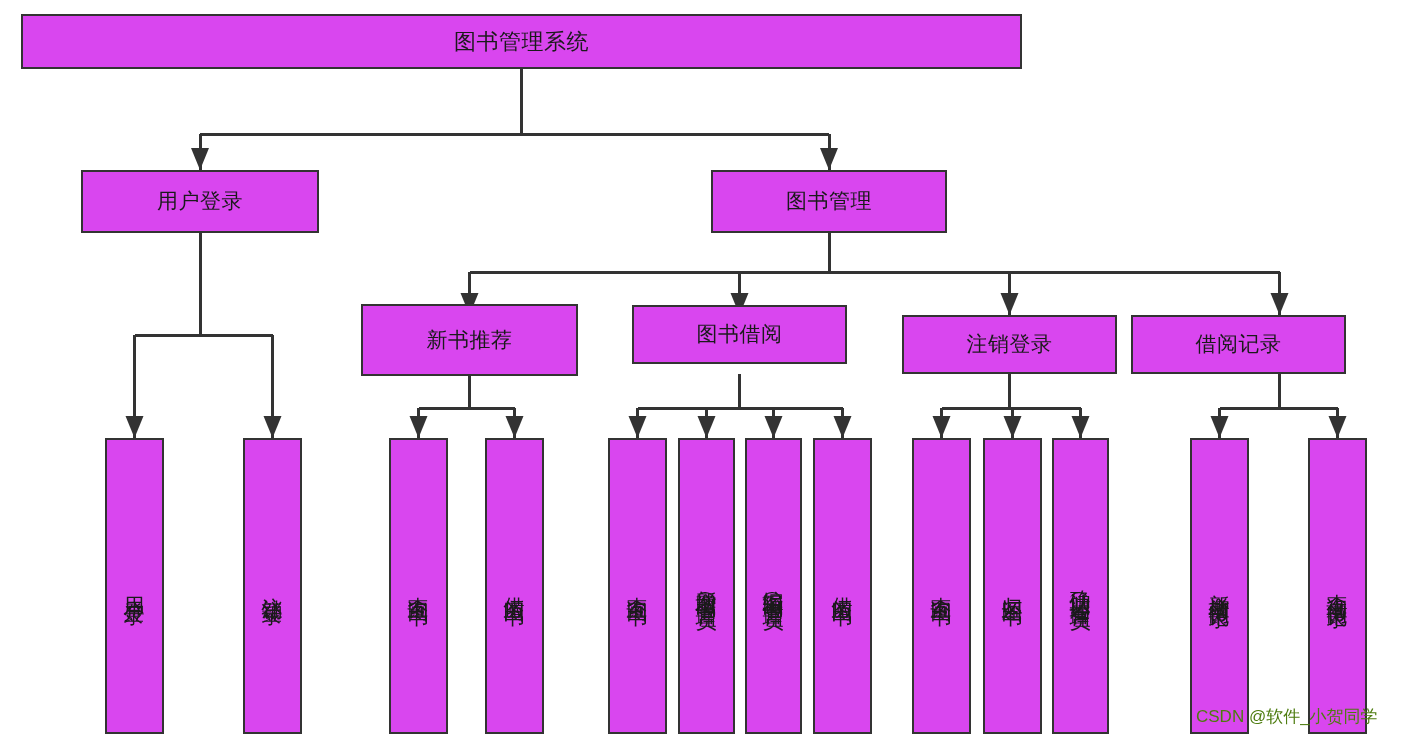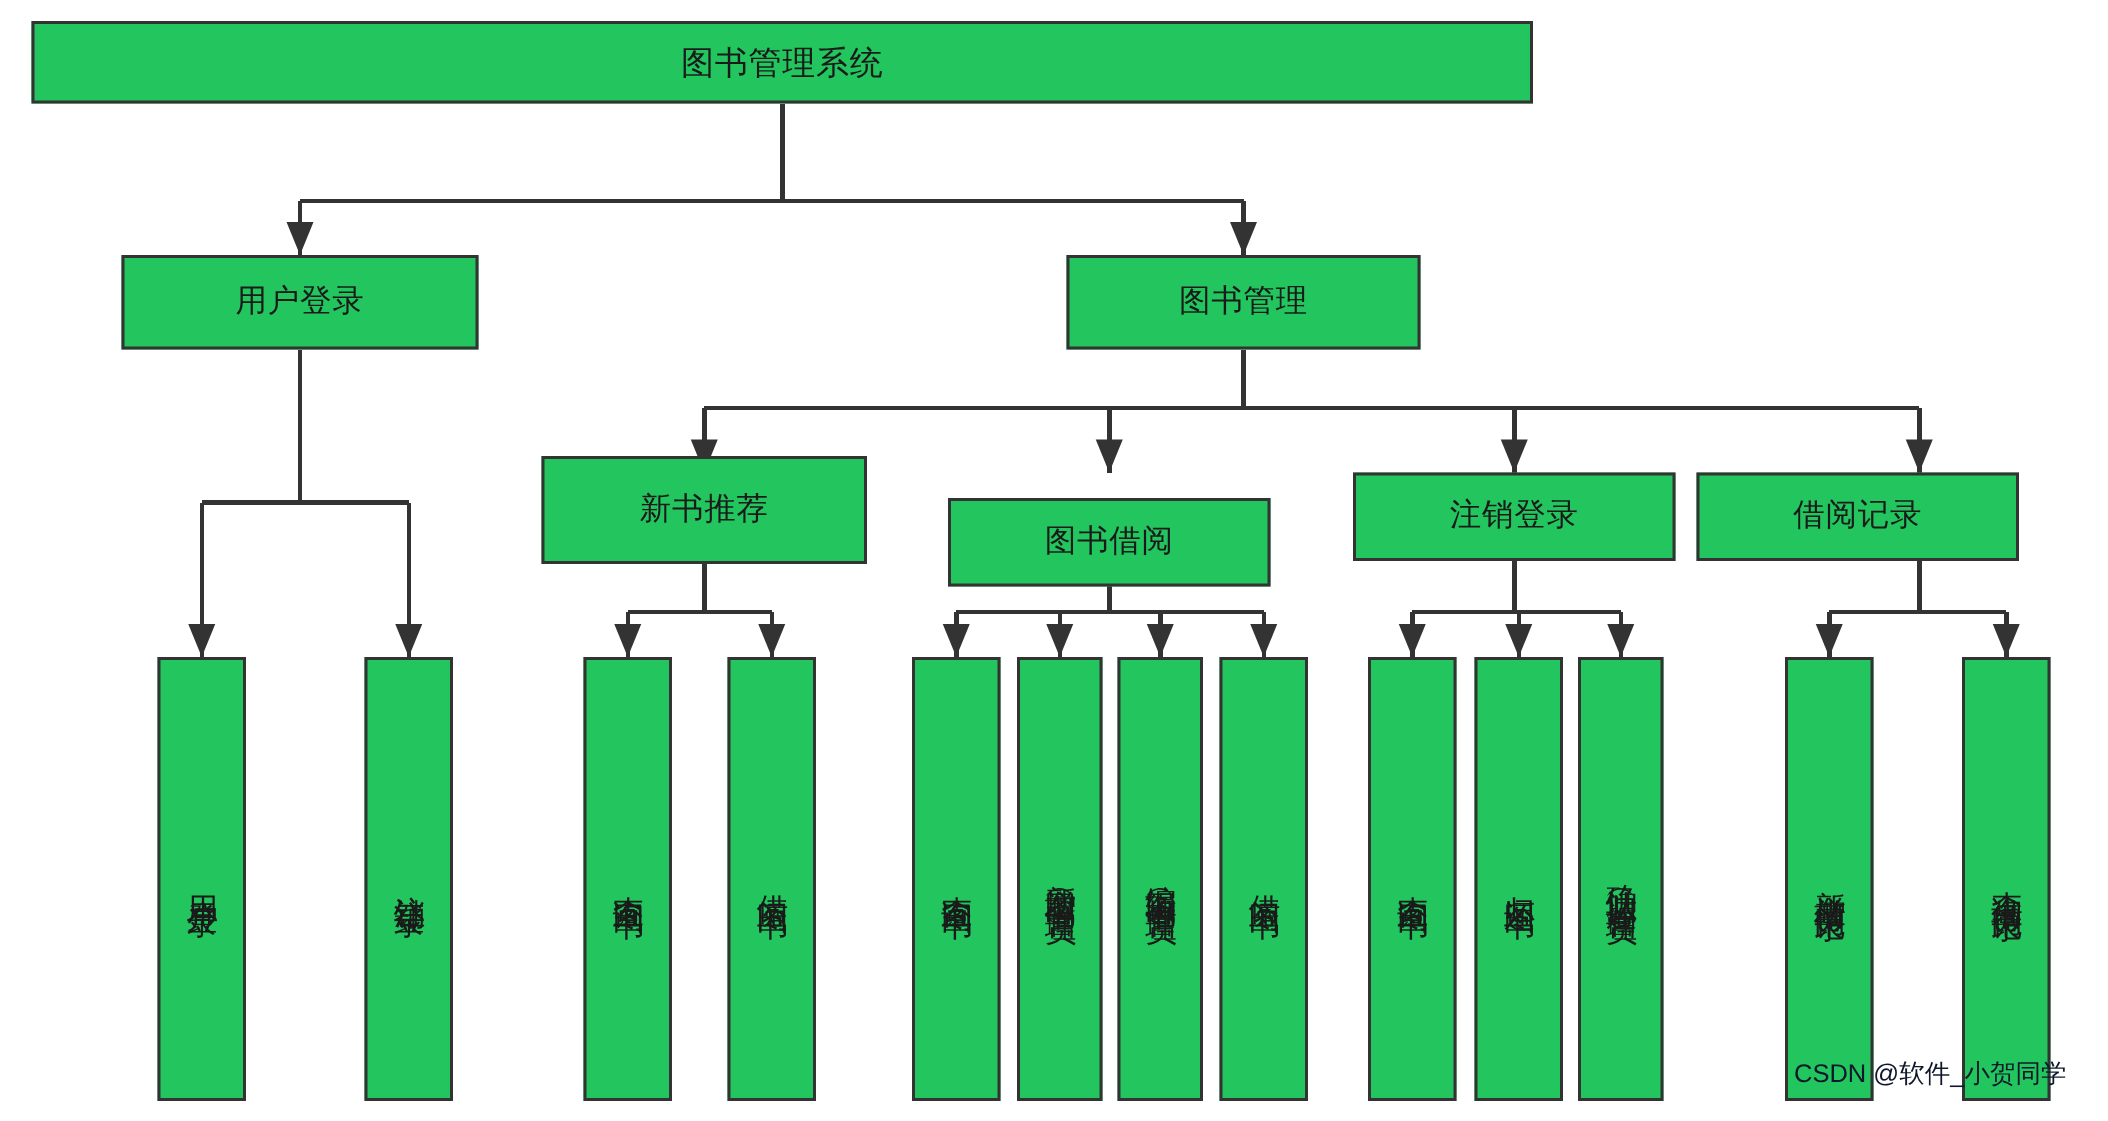--- a/index.html
+++ b/index.html
@@ -23,21 +23,21 @@
     left: 0;
     top: 0;
     width: 1405px;
     height: 747px;
     pointer-events: none;
   }
   .node {
     position: absolute;
     box-sizing: border-box;
     border: 2.5px solid #333333;
-    background: #22c55e;
+    background: #d946ef;
     display: flex;
     align-items: center;
     justify-content: center;
     color: #1a1a1a;
     z-index: 2;
   }
   .node .label {
     display: block;
     text-align: center;
     line-height: 1.15;
@@ -60,21 +60,21 @@
   .node.vert .label {
     writing-mode: vertical-rl;
     text-orientation: upright;
     font-size: 21px;
     line-height: 1.0;
     letter-spacing: 3px;
     white-space: nowrap;
   }
   .watermark {
     position: absolute;
-    color: #0f172a;
+    color: #4d7c0f;
     font-size: 17px;
     white-space: nowrap;
     z-index: 3;
     font-family: "Liberation Sans", "DejaVu Sans", sans-serif;
   }
 </style>
 </head>
 <body>
 
 <div id="canvas">
@@ -141,21 +141,21 @@
   <div class="node horiz" style="left:81px;top:170px;width:238px;height:63px">
     <span class="label">用户登录</span>
   </div>
   <div class="node horiz" style="left:711px;top:170px;width:236px;height:63px">
     <span class="label">图书管理</span>
   </div>
 
   <div class="node horiz" style="left:361px;top:304px;width:217px;height:72px">
     <span class="label">新书推荐</span>
   </div>
-  <div class="node horiz" style="left:632px;top:332px;width:215px;height:59px">
+  <div class="node horiz" style="left:632px;top:305px;width:215px;height:59px">
     <span class="label">图书借阅</span>
   </div>
   <div class="node horiz" style="left:902px;top:315px;width:215px;height:59px">
     <span class="label">注销登录</span>
   </div>
   <div class="node horiz" style="left:1131px;top:315px;width:215px;height:59px">
     <span class="label">借阅记录</span>
   </div>
 
   <div class="node vert" style="left:105px;top:438px;width:59px;height:296px">

